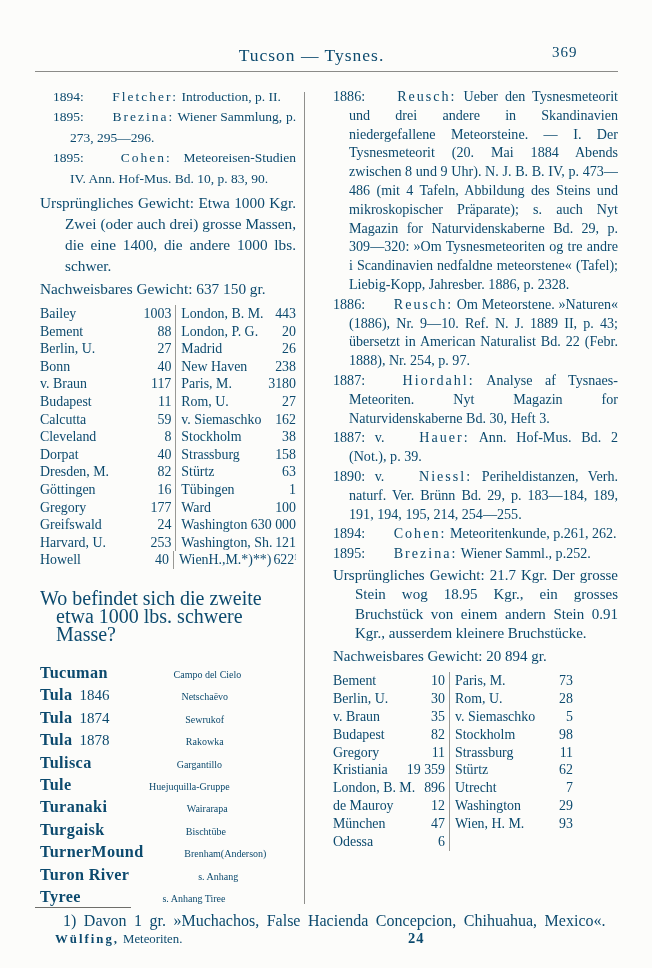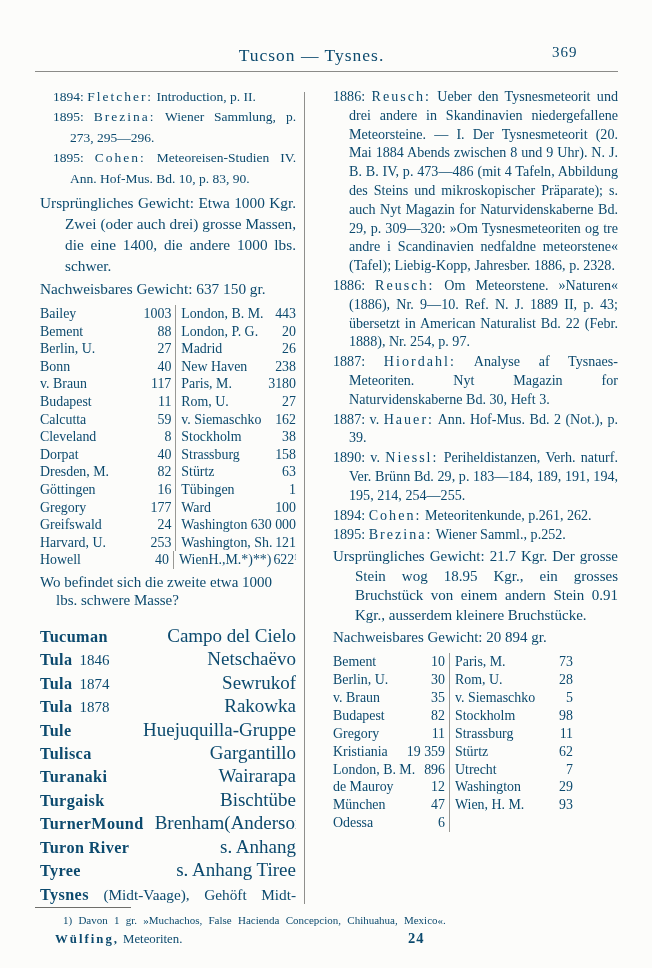--- a/index.html
+++ b/index.html
@@ -16,54 +16,54 @@
     border-top:1.6px solid #8b8b88;}
   
   .col{position:absolute;top:87px;}
   .col-left{left:40px;width:256px;height:822px;overflow:hidden;}
   .col-right{left:333px;width:285px;height:830px;overflow:hidden;}
   .col-div{position:absolute;top:92px;left:304px;width:1px;height:812px;background:#8f8f8c;}
   
   .bib{margin:0;padding-left:30px;text-indent:-17px;text-align:justify;
     font-size:13.5px;line-height:20.4px;}
   .col-right .bib{padding-left:16px;text-indent:-16px;font-size:14.1px;line-height:18.8px;margin-bottom:1px;}
-  .auth{letter-spacing:2px;}
+  .auth{letter-spacing:2px;margin-left:25px;}
   
   .para{margin:3px 0 0 0;padding-left:25px;text-indent:-25px;text-align:justify;
     font-size:15.3px;line-height:21px;}
   .col-right .para{padding-left:22px;text-indent:-22px;font-size:15px;line-height:19.5px;}
   .nach{margin:2px 0 0 0;font-size:15.3px;line-height:21px;}
   .col-right .nach{font-size:15px;line-height:20px;}
   
   .wtable{margin-top:6px;font-size:13.9px;}
   .trow{display:flex;line-height:17.6px;}
   .col-right .trow{line-height:17.9px;}
   .pair{display:flex;}
   .pair-l{width:134px;padding-right:4px;}
   .pair-r{width:117px;border-left:1px solid #989894;padding-left:5px;}
   .col-right .pair-l{width:112px;}
   .col-right .pair-r{width:118px;}
   .tname{white-space:nowrap;}
   .tval{flex:1;text-align:right;white-space:nowrap;padding-left:2px;}
   
-  .question{margin-top:4px;padding-left:16px;text-indent:-16px;
-    font-size:15px;line-height:18px;}
+  .question{margin-top:20px;padding-left:16px;text-indent:-16px;
+    font-size:20px;line-height:18px;}
   
   .xlist{margin-top:16px;}
   .xrow{display:flex;align-items:baseline;line-height:21.4px;}
   .xname{font-weight:bold;font-size:16.2px;letter-spacing:0.4px;white-space:nowrap;}
   .xyear{font-size:15px;margin-left:7px;white-space:nowrap;}
-  .xval{flex:1;text-align:right;font-size:19px;white-space:nowrap;padding-left:4px;}
+  .xval{flex:1;text-align:center;font-size:10px;white-space:nowrap;padding-left:4px;}
   
   .tysnes{margin:2px 0 0 0;padding-left:26px;text-indent:-26px;text-align:justify;
     font-size:15.3px;line-height:21.2px;}
   
   .fsep{position:absolute;top:907px;left:35px;width:96px;height:0;border-top:1px solid #6e6e6a;}
   .footnote{position:absolute;top:911px;left:35px;width:583px;
-    font-size:11px;line-height:19px;word-spacing:3.5px;}
+    font-size:16px;line-height:19px;word-spacing:3.5px;}
   .footnote-lead{padding-left:28px;}
   .signature{position:absolute;top:932px;left:55px;font-size:12.8px;}
   .sig-name{font-weight:bold;letter-spacing:2px;}
   .sig-work{margin-left:4px;}
   .sheet{position:absolute;top:930px;left:408px;font-size:14.5px;font-weight:bold;letter-spacing:1px;}
 </style>
 </head>
 <body>
 
 <div class="page">
@@ -252,28 +252,28 @@
           <span class="xname">Tula</span>
           <span class="xyear">1874</span>
           <span class="xval">Sewrukof</span>
         </div>
       <div class="xrow">
           <span class="xname">Tula</span>
           <span class="xyear">1878</span>
           <span class="xval">Rakowka</span>
         </div>
       <div class="xrow">
+          <span class="xname">Tulisca</span>
+          <span class="xyear"></span>
+          <span class="xval">Gargantillo</span>
+        </div>
+      <div class="xrow">
           <span class="xname">Tule</span>
           <span class="xyear"></span>
           <span class="xval">Huejuquilla-Gruppe</span>
-        </div>
-      <div class="xrow">
-          <span class="xname">Tulisca</span>
-          <span class="xyear"></span>
-          <span class="xval">Gargantillo</span>
         </div>
       <div class="xrow">
           <span class="xname">Turanaki</span>
           <span class="xyear"></span>
           <span class="xval">Wairarapa</span>
         </div>
       <div class="xrow">
           <span class="xname">Turgaisk</span>
           <span class="xyear"></span>
           <span class="xval">Bischtübe</span>

